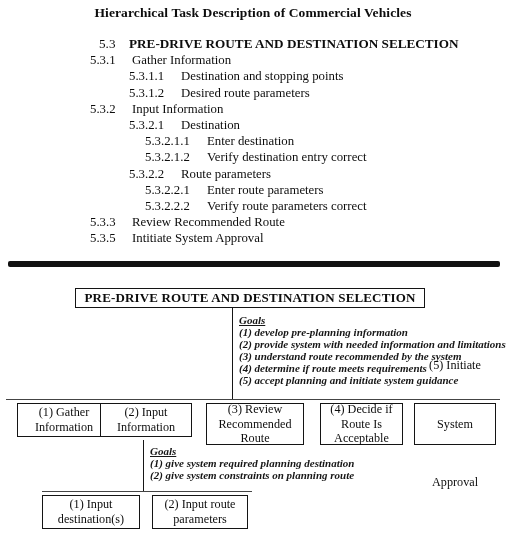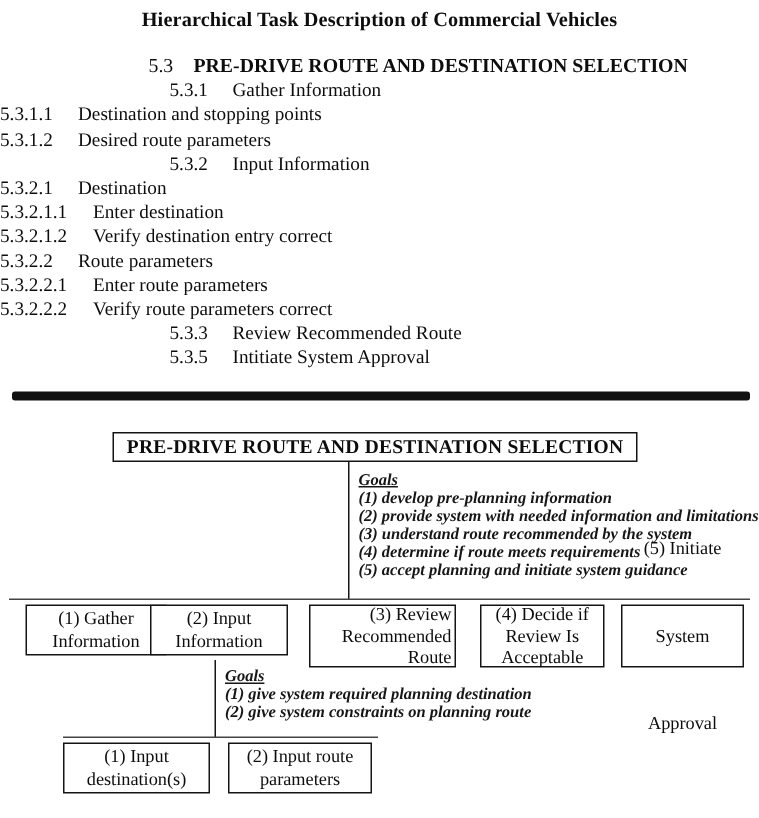--- a/index.html
+++ b/index.html
@@ -38,25 +38,25 @@
   .ol-row {
     font-size: 12.8px;
     line-height: 16.2px;
     white-space: nowrap;
   }
   .ol-row .num {
     display: inline-block;
   }
   .ol-row.lvl0 { padding-left: 99px; font-weight: bold; font-size: 13.2px; }
   .ol-row.lvl0 .num { width: 30px; font-weight: normal; }
-  .ol-row.lvl1 { padding-left: 113px; }
+  .ol-row.lvl1 { padding-left: 90px; }
   .ol-row.lvl1 .num { width: 42px; }
-  .ol-row.lvl2 { }
+  .ol-row.lvl2 { padding-left: 129px; }
   .ol-row.lvl2 .num { width: 52px; }
-  .ol-row.lvl3 { }
+  .ol-row.lvl3 { padding-left: 145px; }
   .ol-row.lvl3 .num { width: 62px; }
 
   
   #thick-divider {
     position: absolute;
     left: 8px;
     top: 261px;
     width: 492px;
     height: 6px;
     background: #111111;
@@ -127,21 +127,21 @@
   .goals .ghead {
     text-decoration: underline;
     display: block;
   }
   #goals-main { left: 239px; top: 26px; }
   #goals-sub  { left: 150px; top: 157px; }
 
   
   #box-1 { left: 17px;   top: 115px; width: 94px;  height: 34px; text-align: center; }
   #box-2 { left: 100px; top: 115px; width: 92px;  height: 34px; }
-  #box-3 { left: 206px; top: 115px; width: 98px;  height: 42px; align-items: flex-end; }
+  #box-3 { left: 206px; top: 115px; width: 98px;  height: 42px; }
   #box-4 { left: 320px; top: 115px; width: 83px;  height: 42px; }
   #box-5 { left: 414px; top: 115px; width: 82px;  height: 42px; gap: 44px; }
 
   
   #sub-box-1 { left: 42px;  top: 207px; width: 98px; height: 34px; }
   #sub-box-2 { left: 152px; top: 207px; width: 96px; height: 34px; }
 </style>
 </head>
 <body>
 
@@ -215,21 +215,21 @@
     <span>(2) Input</span>
     <span>Information</span>
   </div>
   <div class="box" id="box-3">
     <span>(3) Review</span>
     <span>Recommended</span>
     <span>Route</span>
   </div>
   <div class="box" id="box-4">
     <span>(4) Decide if</span>
-    <span>Review Is</span>
+    <span>Route Is</span>
     <span>Acceptable</span>
   </div>
   <div class="box" id="box-5">
     <span>(5) Initiate</span>
     <span>System</span>
     <span>Approval</span>
   </div>
 
   <div class="vline" id="vline-sub"></div>
   <div class="hline" id="hline-sub"></div>

